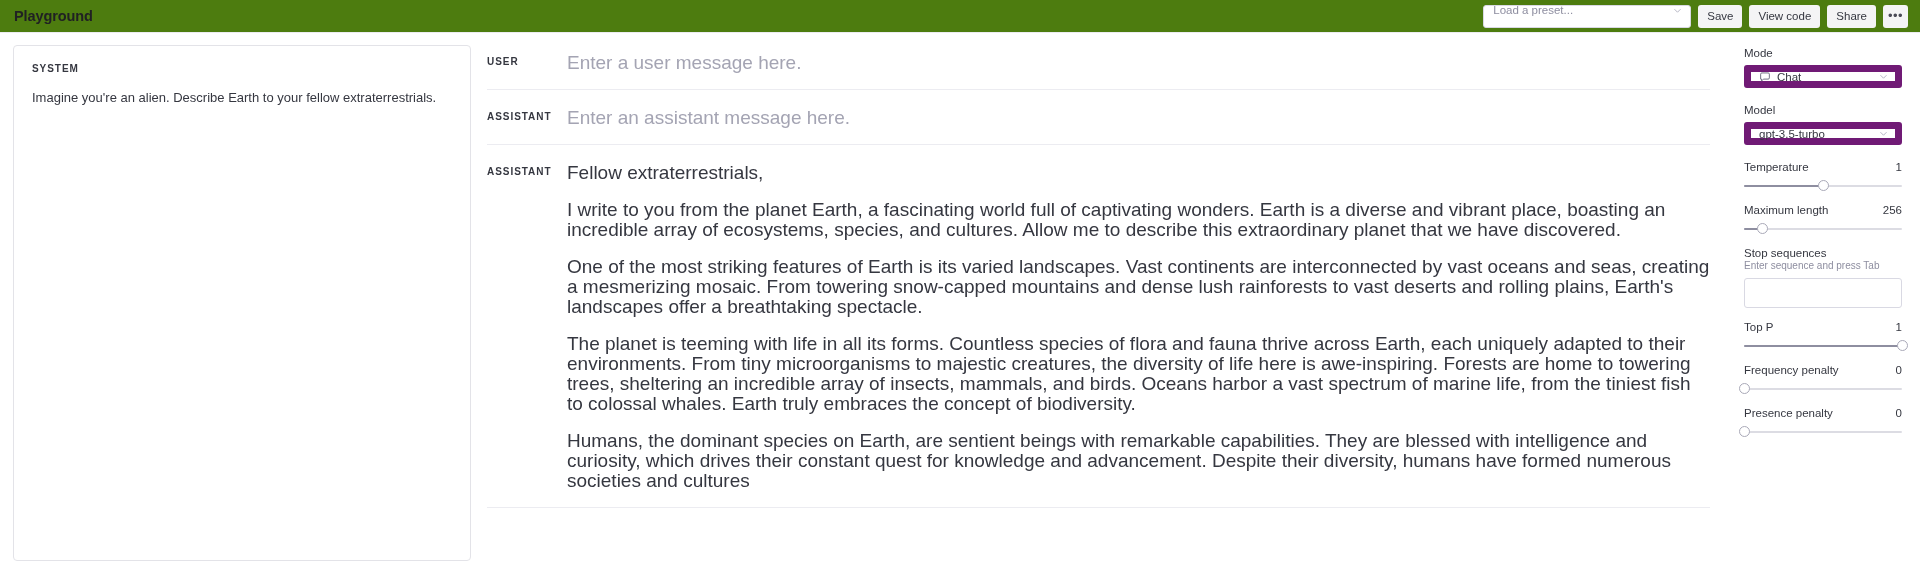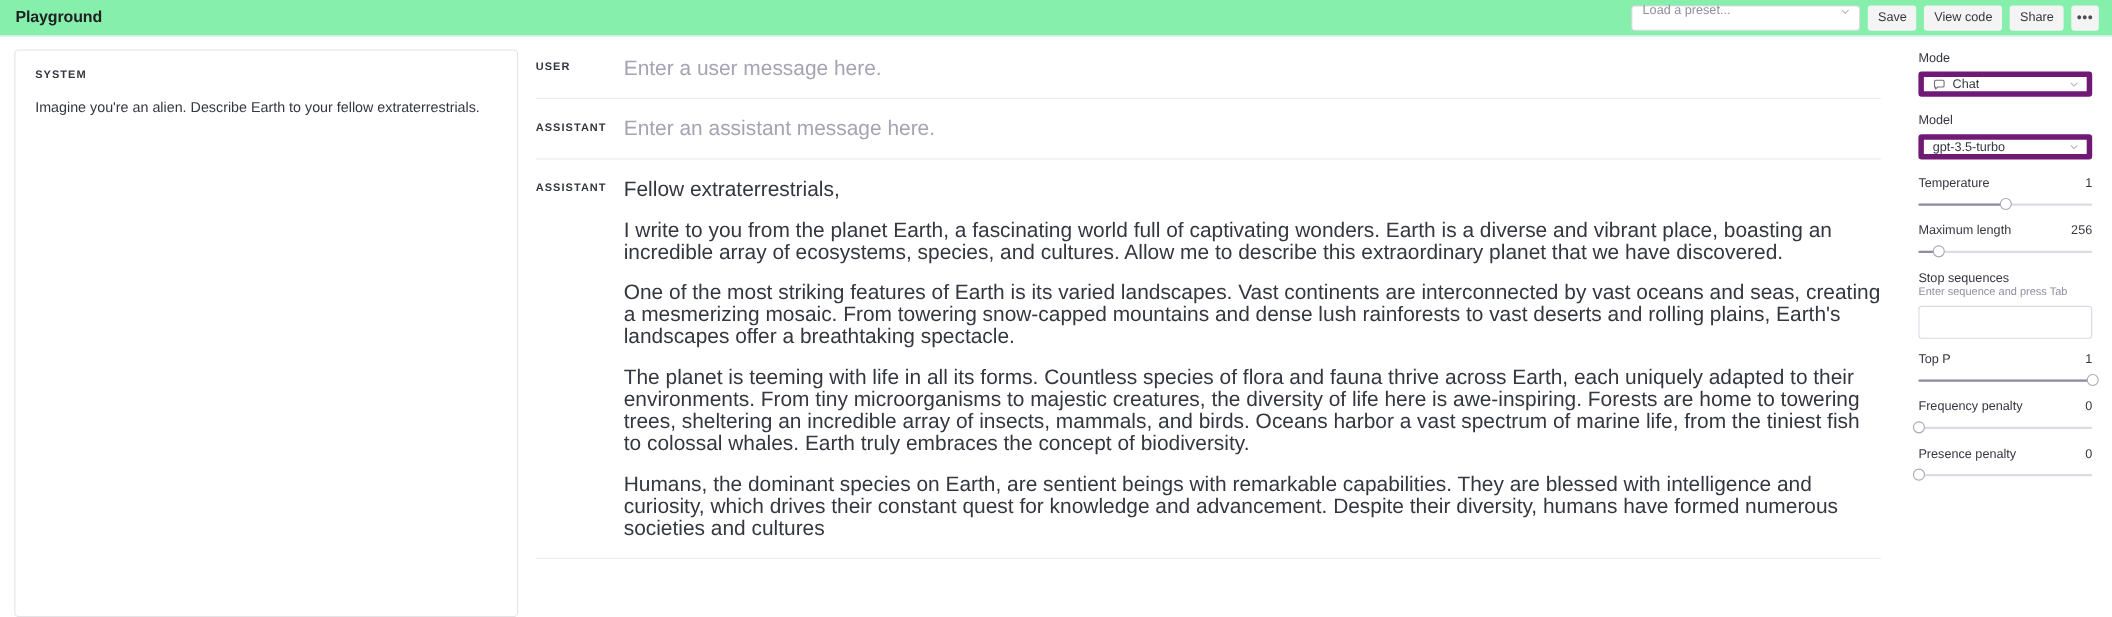--- a/index.html
+++ b/index.html
@@ -15,21 +15,21 @@
   }
 
   
   .topbar {
     position: relative;
     height: 33px;
     border-bottom: 1px solid #ececf1;
     display: flex;
     align-items: center;
     padding: 0 12px 0 14px;
-    background: #86efac;
+    background: #4d7c0f;
   }
   .app-title {
     font-size: 14.5px;
     font-weight: 700;
     letter-spacing: -0.1px;
     color: #202123;
   }
   .topbar-right {
     margin-left: auto;
     display: flex;
@@ -158,21 +158,21 @@
     padding: 14px 18px 0 14px;
   }
   .p-label {
     font-size: 11.5px;
     color: #353740;
     margin-bottom: 6px;
   }
   .p-select {
     width: 100%;
     height: 23px;
-    border: 5px solid #701a75;
+    border: 7px solid #701a75;
     border-radius: 3px;
     background: #ffffff;
     display: flex;
     align-items: center;
     gap: 6px;
     padding: 0 6px 0 8px;
     font-size: 11.5px;
     color: #353740;
     cursor: pointer;
     margin-bottom: 16px;

